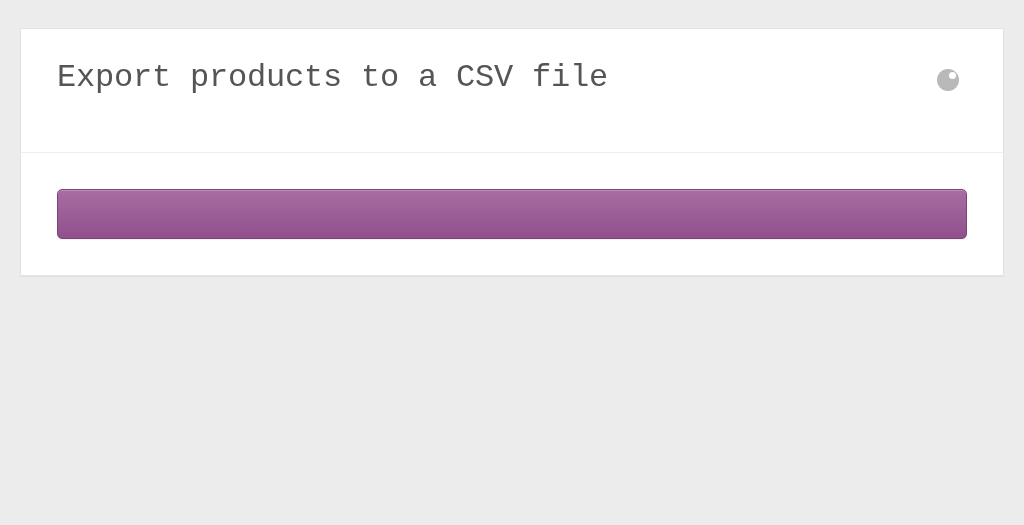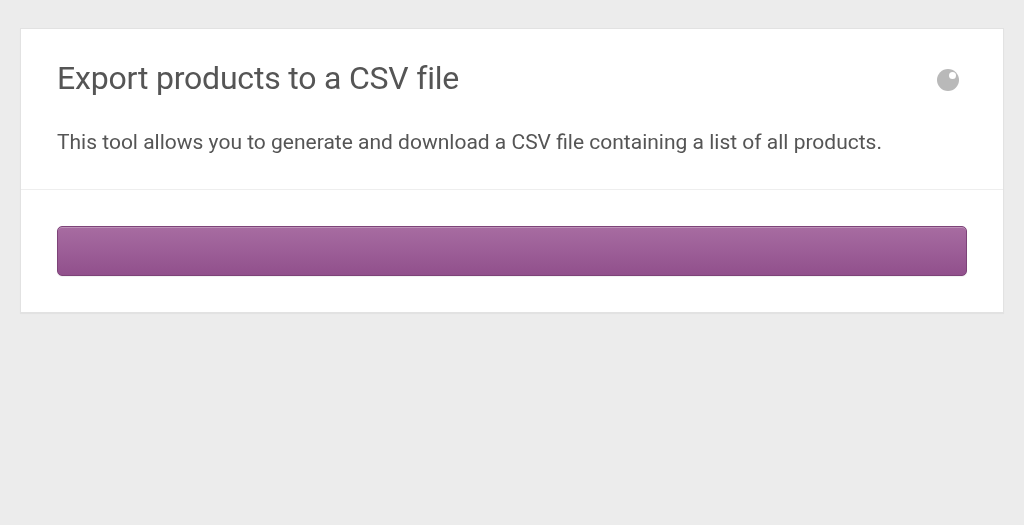--- a/index.html
+++ b/index.html
@@ -23,20 +23,21 @@
       padding: 30px 36px 28px 36px;
       position: relative;
       border-bottom: 1px solid #eeeeee;
     }
     .card-title {
       font-size: 32px;
       font-weight: 400;
       color: #555555;
       margin-bottom: 28px;
       letter-spacing: -0.2px;
+      font-family: Liberation Mono, monospace;
     }
     .card-description {
       font-size: 21px;
       font-weight: 400;
       color: #555555;
       line-height: 1.7;
       max-width: 830px;
     }
     .status-indicator {
       position: absolute;
@@ -69,18 +70,17 @@
       box-shadow: inset 0 1px 0 rgba(255,255,255,0.25), 0 1px 1px rgba(0,0,0,0.06);
     }
   </style>
 </head>
 <body>
 
 <div class="card">
   <div class="card-header">
     <h1 class="card-title">Export products to a CSV file</h1>
     <span class="status-indicator"></span>
-    <p class="card-description">This tool allows you to generate and download a CSV file containing a list of all products.</p>
   </div>
   <div class="card-body">
     <div class="progress-bar"></div>
   </div>
 </div>
 
 </body></html>

